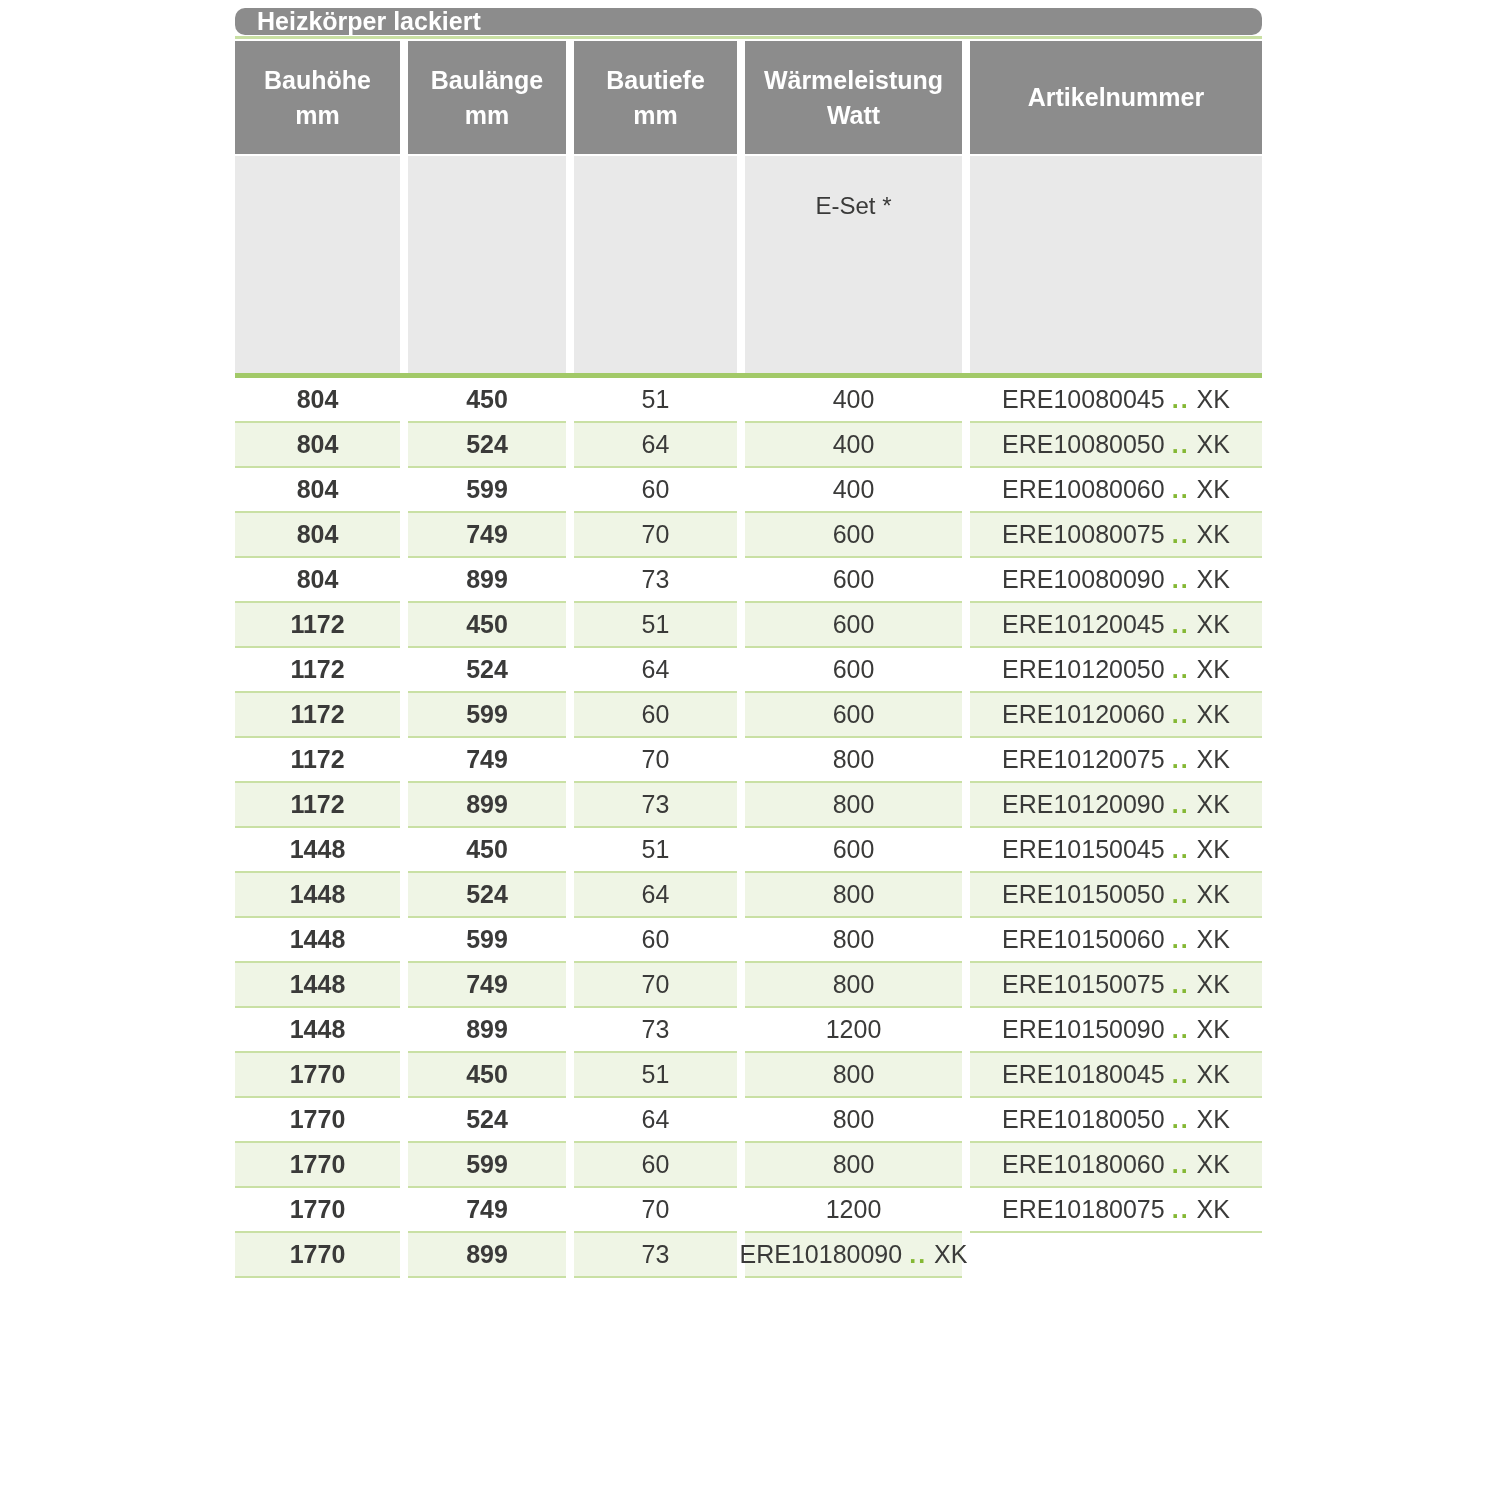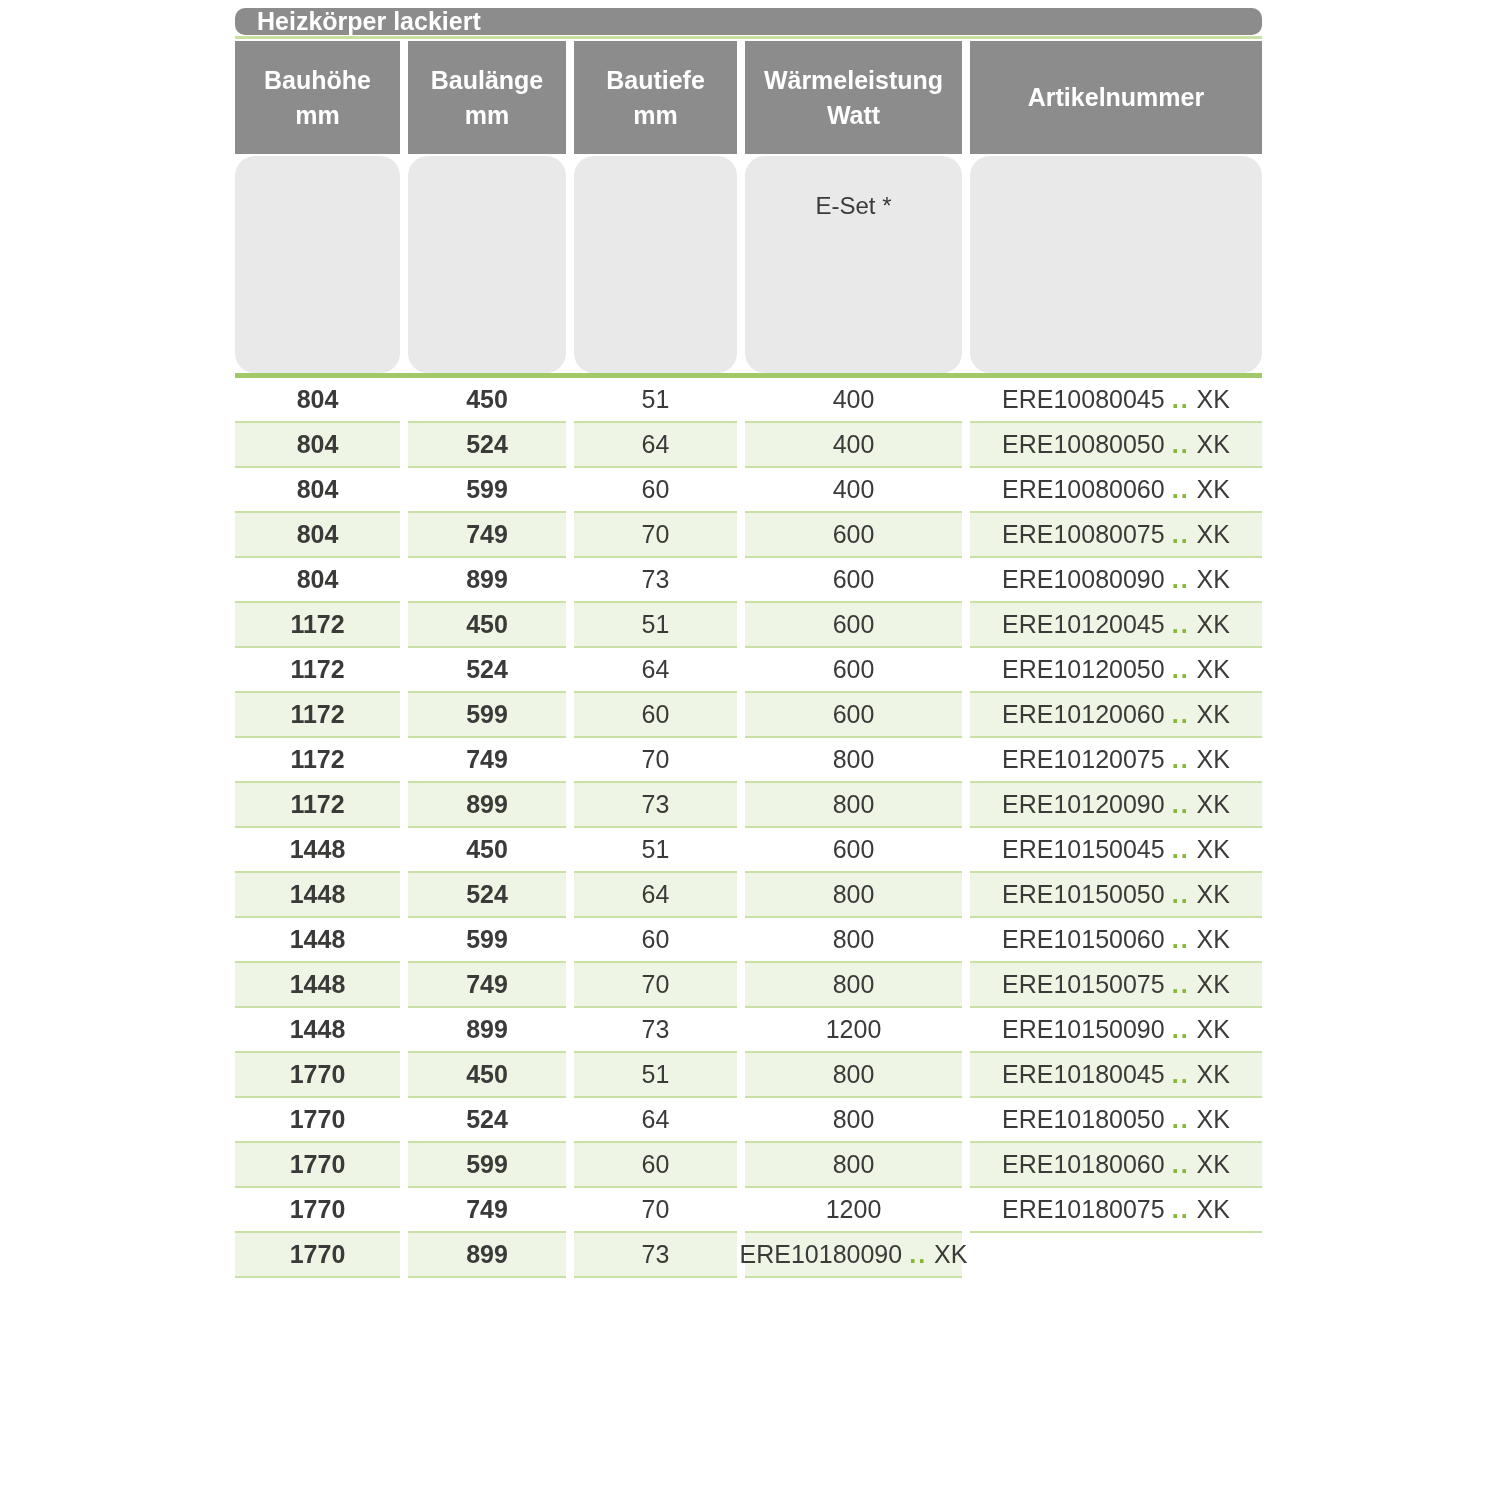--- a/index.html
+++ b/index.html
@@ -62,21 +62,20 @@
   }
   .sub-row {
     margin-top: 2px;
     height: 217px;
   }
   .sub-cell {
     background: var(--subheader-gray, #e9e9e9);
     display: flex;
     justify-content: center;
     align-items: flex-start;
-    border-radius: 20px;
   }
   .eset {
     margin-top: 36px;
     font-size: 24px;
     color: var(--text-dark, #3a3a39);
   }
   .thick-line {
     height: 5px;
     background: var(--accent-green, #a2c968);
   }

